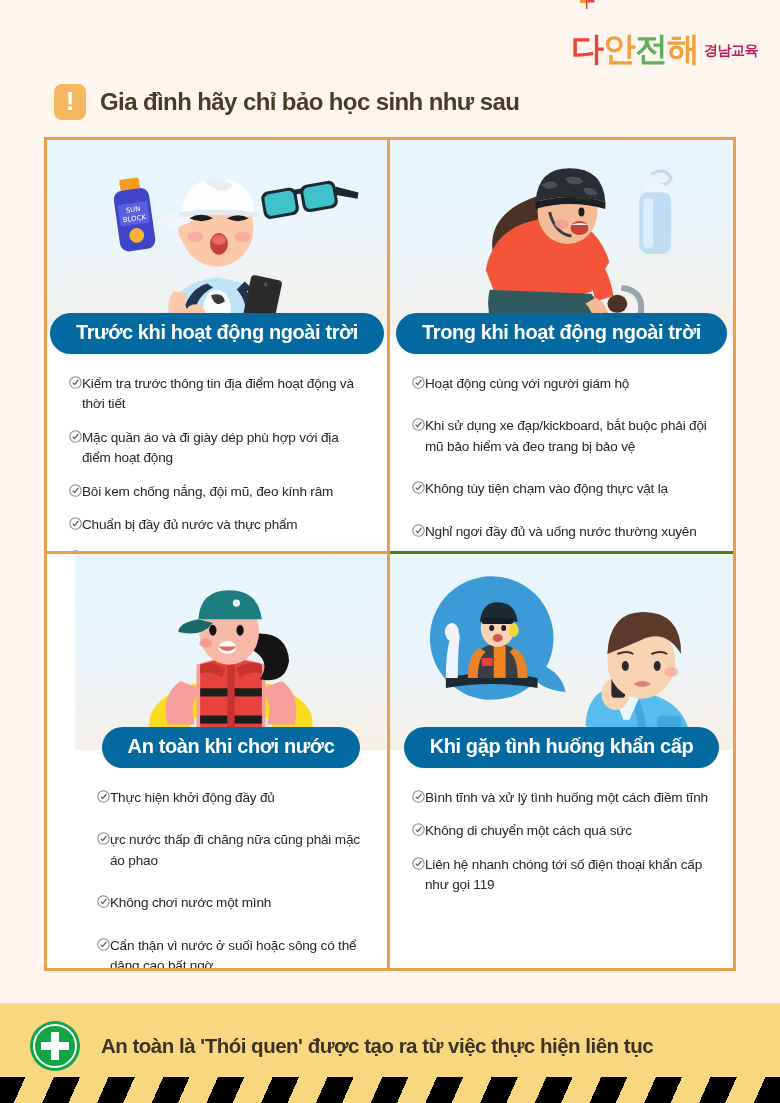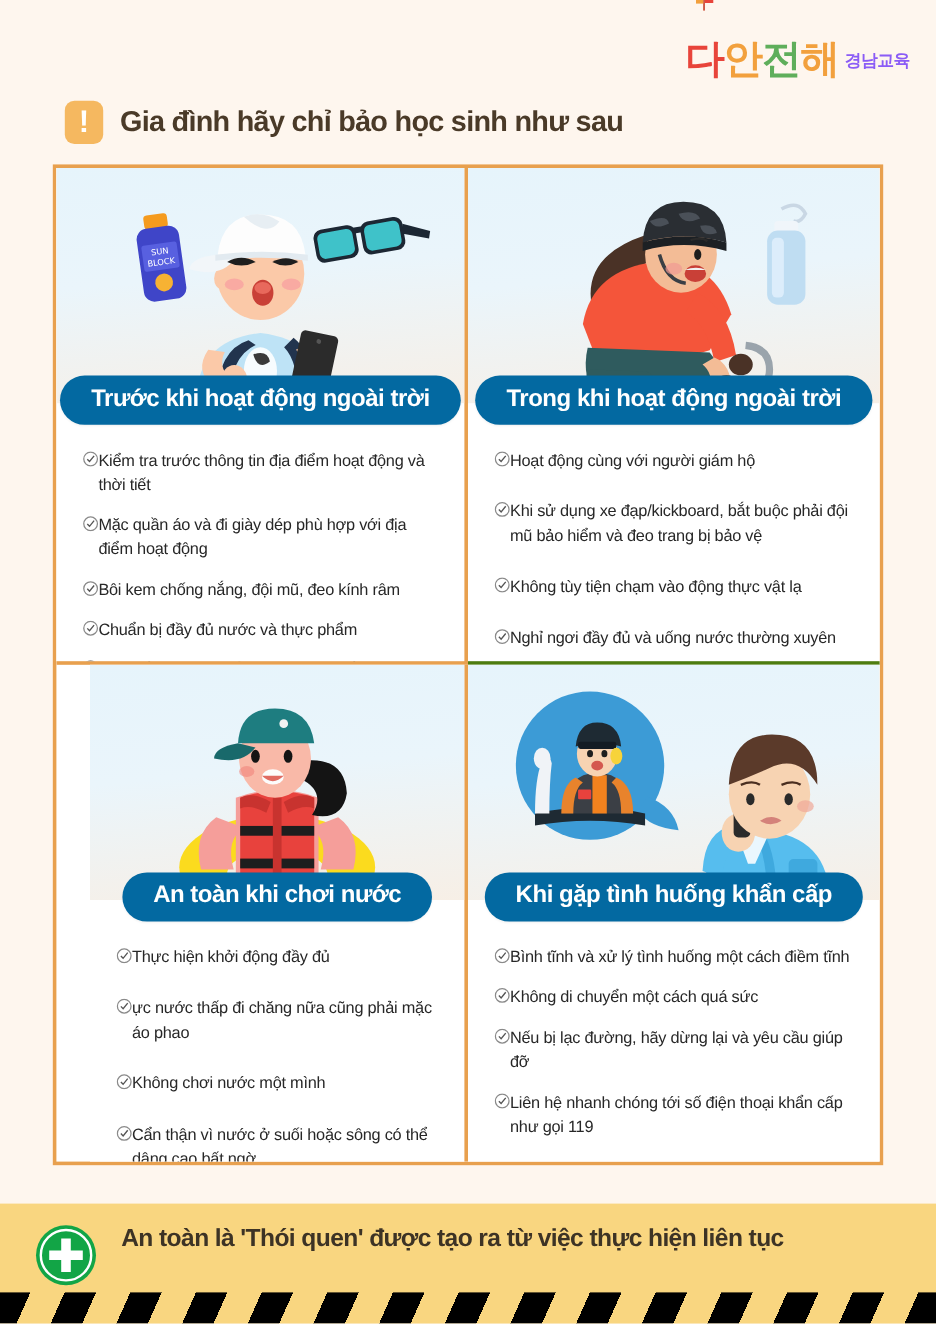--- a/index.html
+++ b/index.html
@@ -20,21 +20,21 @@
   .logo-ch {
     font-size: 33px; font-weight: bold; line-height: 0.95;
     font-family: "DejaVu Sans", sans-serif;
     letter-spacing: -1px;
   }
   .lc1 { color: #E8443A; }
   .lc2 { color: #F2A03D; }
   .lc3 { color: #5FAE5B; }
   .lc4 { color: #F2A03D; }
   .logo-sub {
-    font-size: 14px; font-weight: bold; color: #8b5cf6;
+    font-size: 14px; font-weight: bold; color: #be185d;
     margin-bottom: 4px; letter-spacing: -0.5px;
     font-family: Liberation Serif, serif;
     margin-top: 36px;
   }
   .logo-flag {
     position: absolute; left: 8px; top: -9px;
     width: 16px; height: 12px;
   }
 
   
@@ -111,21 +111,21 @@
   .list.sparse .li { margin-bottom: 22px; }
   .li-check { flex: none; margin-top: 2px; }
   .li-text { }
 
   
   .footer {
     position: absolute; left: 0; bottom: 0; width: 780px; height: 100px;
     background: #F9D680;
   }
   .footer-row {
-    display: flex; align-items: flex-start; gap: 20px;
+    display: flex; align-items: center; gap: 20px;
     padding: 17px 16px 0 29px;
   }
   .cross-badge { width: 52px; height: 52px; flex: none; }
   .footer-text {
     font-size: 20.5px; font-weight: bold; color: #3D3325;
     letter-spacing: -0.5px; white-space: nowrap;
   }
   .hazard {
     position: absolute; left: 0; bottom: 0; width: 780px; height: 26px;
     background: repeating-linear-gradient(
@@ -470,27 +470,20 @@
           <circle cx="8" cy="8" r="7" fill="none" stroke="#8A8A8A" stroke-width="1.3"></circle>
           <path d="M4.6 8.2 L6.9 10.6 L11.6 4.8" fill="none" stroke="#555" stroke-width="1.4"></path>
         </svg>
         <span class="li-text">Không di chuyển một cách quá sức</span>
       </div>
       <div class="li">
         <svg class="li-check" width="13" height="13" viewBox="0 0 16 16">
           <circle cx="8" cy="8" r="7" fill="none" stroke="#8A8A8A" stroke-width="1.3"></circle>
           <path d="M4.6 8.2 L6.9 10.6 L11.6 4.8" fill="none" stroke="#555" stroke-width="1.4"></path>
         </svg>
-        <span class="li-text">Nếu bị lạc đường, hãy dừng lại và yêu cầu giúp đỡ</span>
-      </div>
-      <div class="li">
-        <svg class="li-check" width="13" height="13" viewBox="0 0 16 16">
-          <circle cx="8" cy="8" r="7" fill="none" stroke="#8A8A8A" stroke-width="1.3"></circle>
-          <path d="M4.6 8.2 L6.9 10.6 L11.6 4.8" fill="none" stroke="#555" stroke-width="1.4"></path>
-        </svg>
         <span class="li-text">Liên hệ nhanh chóng tới số điện thoại khẩn cấp như gọi 119</span>
       </div>
     </div>
   </div>
 
 </div>
 
 <div class="footer">
   <div class="footer-row">
     <svg class="cross-badge" viewBox="0 0 52 52">

